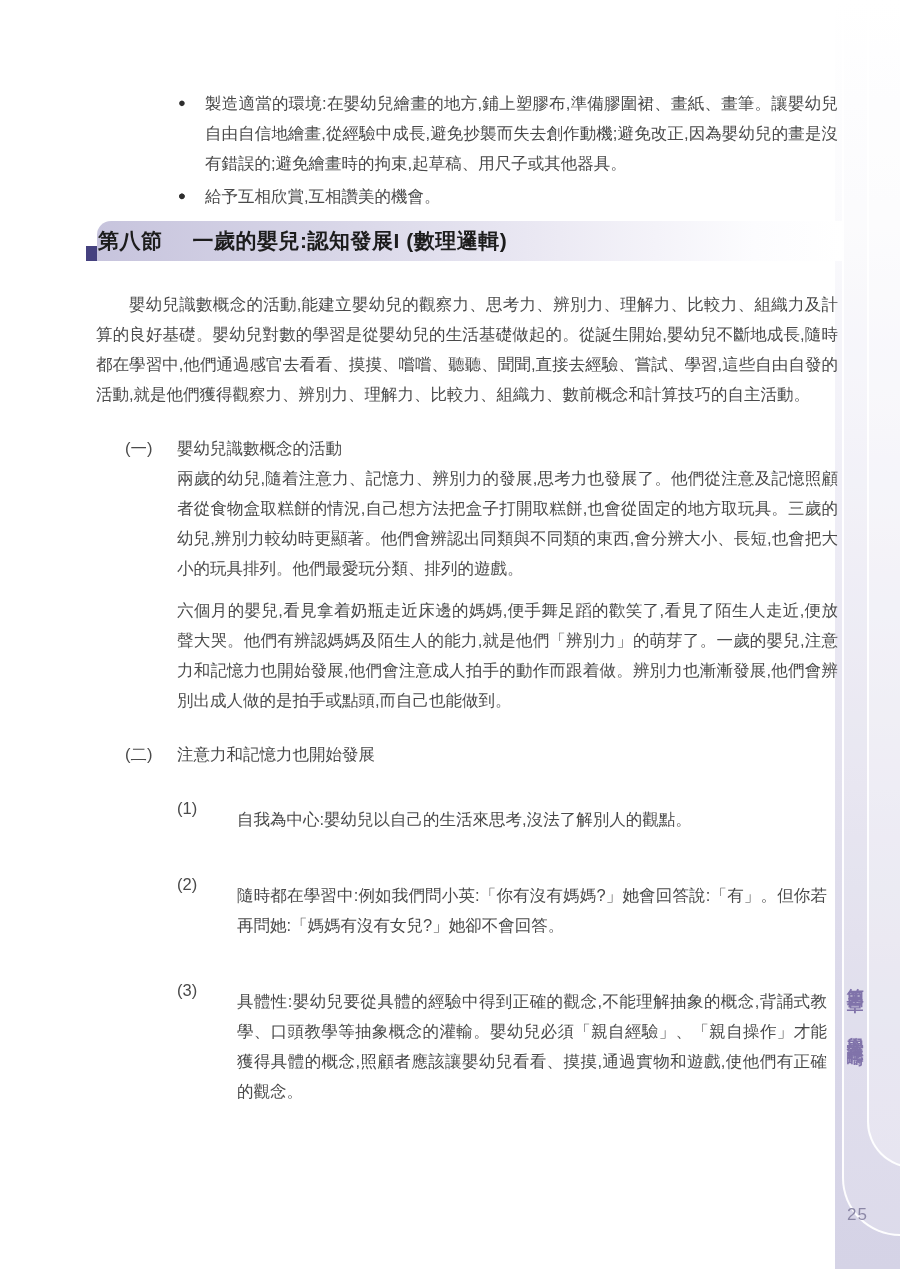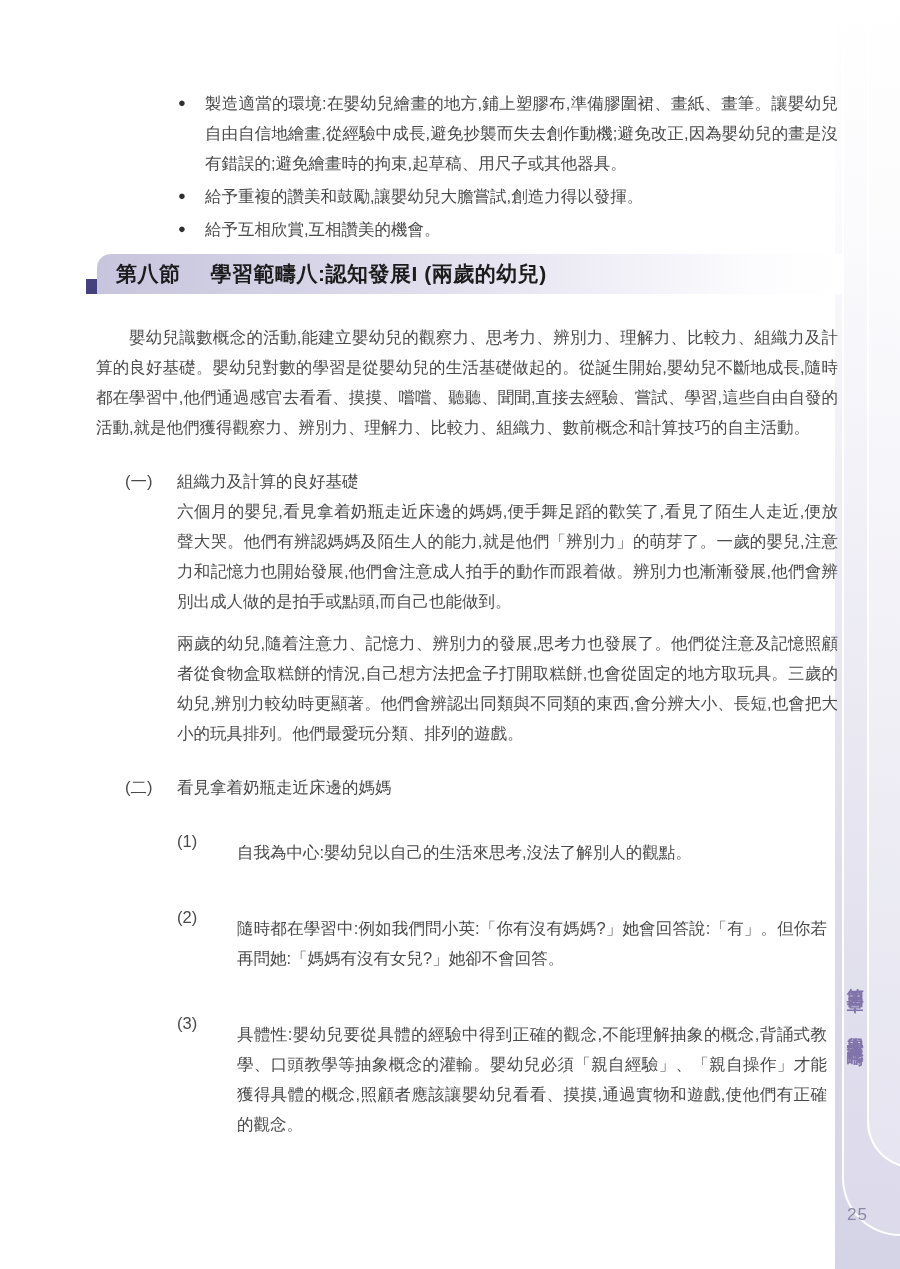--- a/index.html
+++ b/index.html
@@ -62,21 +62,21 @@
   .sec-square{
     position:absolute;left:-10px;bottom:0;width:11px;height:15px;
     background:#45417f;
   }
   .section-bar{
     position:absolute;left:1px;top:0;width:746px;height:40px;
     box-sizing:border-box;
     background:linear-gradient(90deg,#c7c4dd 0%,#d7d5e7 30%,#eceaf4 62%,#fcfcfe 88%,#ffffff 100%);
     border-radius:14px 0 0 0;
     display:flex;align-items:center;gap:30px;
-    padding-left:19px;
+    padding-left:1px;
     font-size:21px;font-weight:bold;color:#1c1c1c;
     letter-spacing:0.5px;
   }
 
   .intro{margin:28px 0 12px 0;text-indent:2em;text-align:justify;}
 
   .sub{margin-top:24px;}
   .sub-head{display:flex;margin-left:29px;}
   .sub-label{width:52px;flex-shrink:0;}
   .sub-para{margin:0 0 0 81px;text-align:justify;}
@@ -103,51 +103,50 @@
 
   <div class="content">
 
     <ul class="bullets">
       <li>
         <span class="dot">●</span>
         <span>製造適當的環境:在嬰幼兒繪畫的地方,鋪上塑膠布,準備膠圍裙、畫紙、畫筆。讓嬰幼兒自由自信地繪畫,從經驗中成長,避免抄襲而失去創作動機;避免改正,因為嬰幼兒的畫是沒有錯誤的;避免繪畫時的拘束,起草稿、用尺子或其他器具。</span>
       </li>
       <li>
         <span class="dot">●</span>
-        <span>給予重複的讚美和鼓勵,讓嬰幼兒大膽嘗試,創造力得以發揮。</span>
       </li>
       <li>
         <span class="dot">●</span>
         <span>給予互相欣賞,互相讚美的機會。</span>
       </li>
     </ul>
 
     <div class="section-wrap">
       <span class="sec-square"></span>
       <div class="section-bar">
         <span>第八節</span>
-        <span>學習範疇八:認知發展I (兩歲的幼兒)</span>
+        <span>一歲的嬰兒:認知發展I (數理邏輯)</span>
       </div>
     </div>
 
     <p class="intro">嬰幼兒識數概念的活動,能建立嬰幼兒的觀察力、思考力、辨別力、理解力、比較力、組織力及計算的良好基礎。嬰幼兒對數的學習是從嬰幼兒的生活基礎做起的。從誕生開始,嬰幼兒不斷地成長,隨時都在學習中,他們通過感官去看看、摸摸、嚐嚐、聽聽、聞聞,直接去經驗、嘗試、學習,這些自由自發的活動,就是他們獲得觀察力、辨別力、理解力、比較力、組織力、數前概念和計算技巧的自主活動。</p>
 
     <div class="sub">
       <div class="sub-head">
         <span class="sub-label">(一)</span>
-        <span class="sub-title">組織力及計算的良好基礎</span>
+        <span class="sub-title">嬰幼兒識數概念的活動</span>
       </div>
+      <p class="sub-para">兩歲的幼兒,隨着注意力、記憶力、辨別力的發展,思考力也發展了。他們從注意及記憶照顧者從食物盒取糕餅的情況,自己想方法把盒子打開取糕餅,也會從固定的地方取玩具。三歲的幼兒,辨別力較幼時更顯著。他們會辨認出同類與不同類的東西,會分辨大小、長短,也會把大小的玩具排列。他們最愛玩分類、排列的遊戲。</p>
       <p class="sub-para">六個月的嬰兒,看見拿着奶瓶走近床邊的媽媽,便手舞足蹈的歡笑了,看見了陌生人走近,便放聲大哭。他們有辨認媽媽及陌生人的能力,就是他們「辨別力」的萌芽了。一歲的嬰兒,注意力和記憶力也開始發展,他們會注意成人拍手的動作而跟着做。辨別力也漸漸發展,他們會辨別出成人做的是拍手或點頭,而自己也能做到。</p>
-      <p class="sub-para">兩歲的幼兒,隨着注意力、記憶力、辨別力的發展,思考力也發展了。他們從注意及記憶照顧者從食物盒取糕餅的情況,自己想方法把盒子打開取糕餅,也會從固定的地方取玩具。三歲的幼兒,辨別力較幼時更顯著。他們會辨認出同類與不同類的東西,會分辨大小、長短,也會把大小的玩具排列。他們最愛玩分類、排列的遊戲。</p>
     </div>
 
     <div class="sub">
       <div class="sub-head">
         <span class="sub-label">(二)</span>
-        <span class="sub-title">看見拿着奶瓶走近床邊的媽媽</span>
+        <span class="sub-title">注意力和記憶力也開始發展</span>
       </div>
     </div>
 
     <div class="num-item">
       <span class="num-label">(1)</span>
       <p class="num-text">自我為中心:嬰幼兒以自己的生活來思考,沒法了解別人的觀點。</p>
     </div>
     <div class="num-item">
       <span class="num-label">(2)</span>
       <p class="num-text">隨時都在學習中:例如我們問小英:「你有沒有媽媽?」她會回答說:「有」。但你若再問她:「媽媽有沒有女兒?」她卻不會回答。</p>

